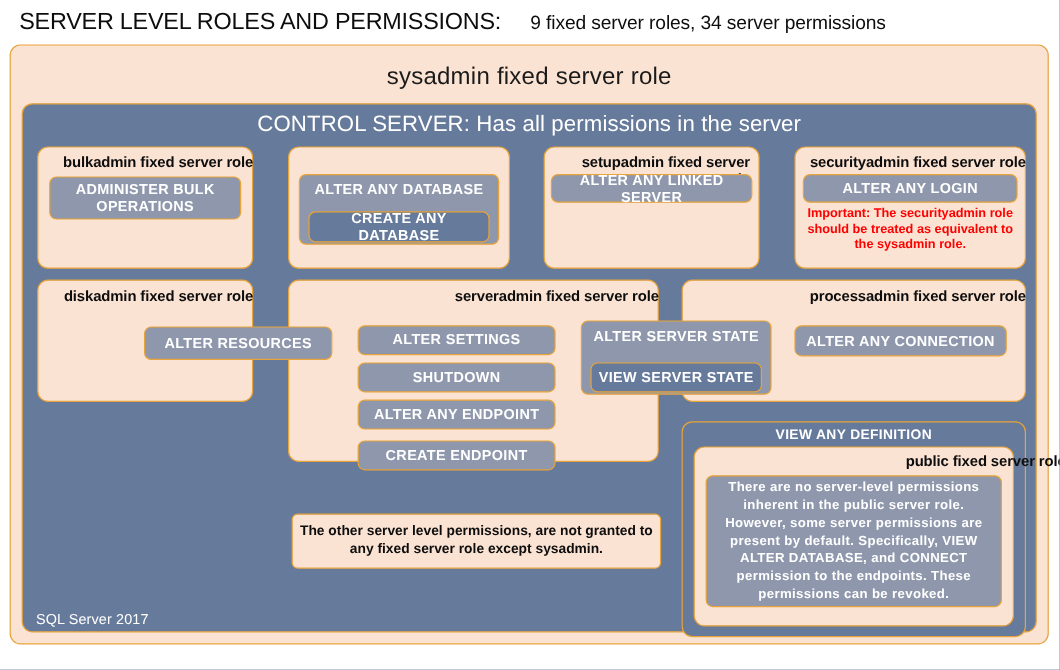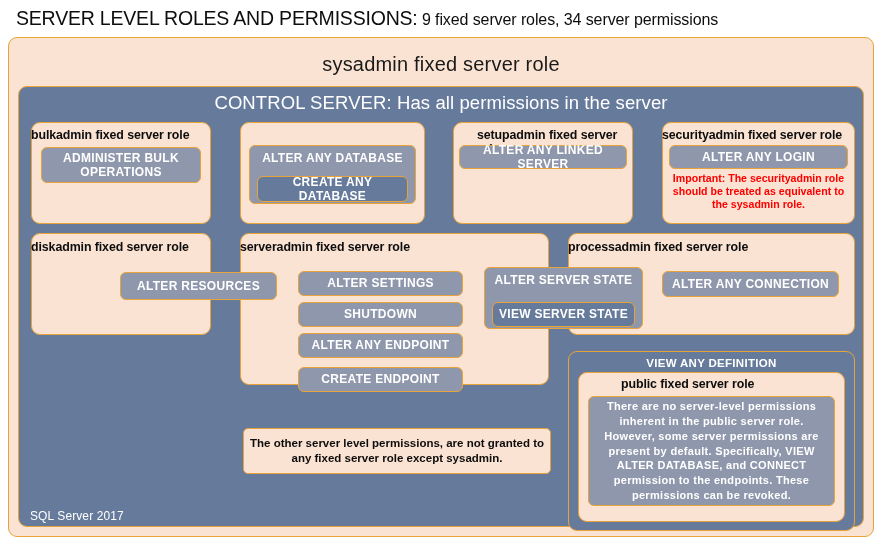--- a/index.html
+++ b/index.html
@@ -12,21 +12,21 @@
   }
   .stage{position:absolute;left:0;top:0;width:883px;height:558px;}
 
   
   #heading{
     position:absolute;left:16px;top:7px;
     color:#0d0d0d;
     white-space:nowrap;
   }
   #heading .big{font-size:19.5px;font-weight:400;letter-spacing:-0.2px;}
-  #heading .small{font-size:16px;font-weight:400;letter-spacing:-0.1px;}
+  #heading .small{font-size:16px;font-weight:400;letter-spacing:-0.1px;margin-left:20px;}
 
   
   .peach{
     position:absolute;
     background:#fbe3d3;
     border:1.6px solid #e8a33a;
     border-radius:9px;
     box-sizing:border-box;
   }
   .slate{
@@ -50,21 +50,21 @@
     align-items:center;
     justify-content:center;
     text-align:center;
     line-height:1.18;
   }
   .perm.dark{background:#667a9b;}
 
   .role-title{
     position:absolute;
     left:0;right:0;
-    text-align:left;
+    text-align:right;
     color:#0d0d0d;
     font-size:12.4px;
     font-weight:bold;
     letter-spacing:-0.1px;
   }
 
   
   #sysadmin-box{left:8px;top:37px;width:866px;height:500px;}
   #sysadmin-title{
     top:53px;left:8px;width:866px;

